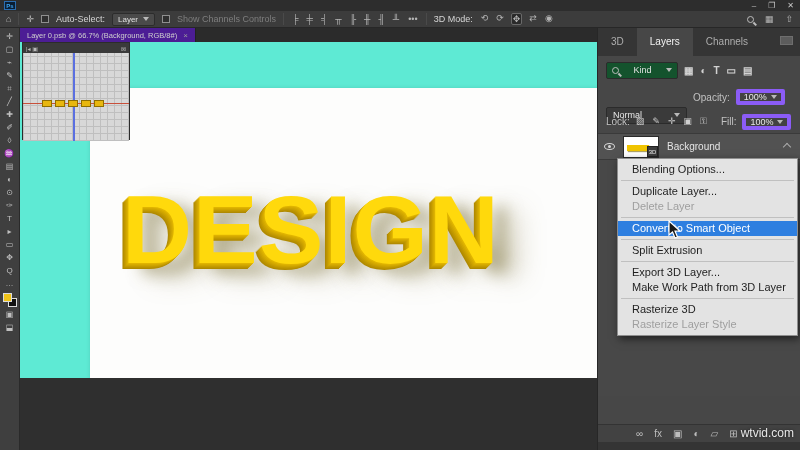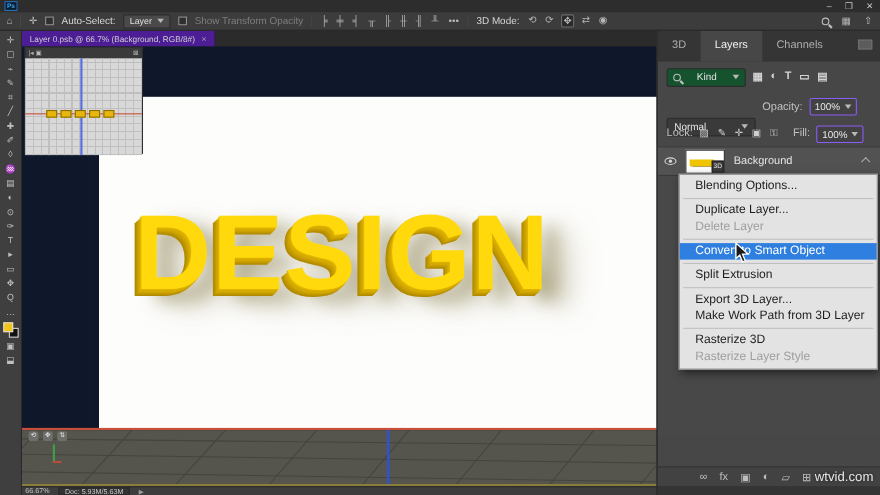--- a/index.html
+++ b/index.html
@@ -33,21 +33,21 @@
   .sw { position:absolute; width:9px; height:9px; border:1px solid #dcdcdc; }
   .sw.fg { left:1px; top:1px; z-index:2; }
   .sw.bg { left:6px; top:6px; z-index:1; }
 
   
   .tabbar { position:absolute; left:20px; top:28px; width:577px; height:14px; background:#2b2b2b; z-index:24; display:flex; }
   .doctab { background:#4c1d95; height:14px; display:flex; align-items:center; gap:6px; padding:0 7px; font-size:7.5px; color:#cfcfcf; border-right:1px solid #222; }
   .doctab .close { color:#9c9c9c; font-size:8px; }
 
   
-  .canvas-area { position:absolute; left:20px; top:42px; width:577px; height:408px; background:#0f172a; overflow:hidden; z-index:10; }
+  .canvas-area { position:absolute; left:20px; top:42px; width:577px; height:336px; background:#5eead4; overflow:hidden; z-index:10; }
   .white-canvas { position:absolute; left:70px; top:46px; width:507px; height:302px; background:#fdfdfc; box-shadow:3px 3px 6px rgba(0,0,0,.35); }
   .design-word { position:absolute; left:32px; top:86px; font-size:97px; font-weight:bold; letter-spacing:1px; color:#ffd90c;
     text-shadow:-1px 1px 0 #e0b400,-2px 2px 0 #d6ab00,-3px 3px 0 #cda300,-4px 4px 0 #c39a00,-5px 5px 0 #ba9200,-6px 6px 0 #b08a00,
       14px 10px 16px rgba(125,115,60,.55), 26px 14px 26px rgba(140,130,80,.35); }
   .redline { position:absolute; left:0; top:347px; width:577px; height:2px; background:#c8503b; }
   .ground { position:absolute; left:0; top:349px; width:577px; height:49px; background:#55544d; }
   .blueline-main { position:absolute; left:332px; top:0; width:2px; height:49px; background:#2a52e8; }
   .oliveline { position:absolute; left:0; top:398px; width:577px; height:2px; background:#8a7d3a; }
   .statusbar { position:absolute; left:0; top:400px; width:577px; height:8px; background:#3d3d3d; border-top:1px solid #2c2c2c; display:flex; align-items:center; gap:8px; padding-left:3px; font-size:6.5px; color:#c6c6c6; }
   .docinfo { background:#333; border:1px solid #2a2a2a; padding:0 5px; height:7px; line-height:7px; }
@@ -77,21 +77,21 @@
   .ptab.active { background:#474747; color:#f2f2f2; }
   .ptab-collapse { position:absolute; right:7px; top:8px; width:13px; height:9px; background:#5c5c5c; border:1px solid #6e6e6e; }
   .prow { display:flex; align-items:center; gap:6px; padding:0 8px; }
   .filter-row { height:28px; }
   .kindbox { display:flex; align-items:center; gap:5px; width:72px; height:17px; background:#14532d; border:1px solid #2b2b2b; border-radius:2px; padding:0 5px; font-size:9px; color:#e2e2e2; justify-content:space-between; }
   .ficons { display:flex; gap:7px; }
   .ficons .fi { color:#d2d2d2; font-size:10px; font-weight:bold; }
   .blend-row { height:26px; }
   .blendbox { display:flex; align-items:center; justify-content:space-between; width:81px; height:17px; background:#3a3a3a; border:1px solid #2b2b2b; border-radius:2px; padding:0 6px; font-size:9px; color:#e8e8e8;margin-top:36px; }
   .plabel { font-size:10px; color:#c2c2c2;text-align:right; }
-  .valbox { display:flex; align-items:center; gap:4px; height:16px; border:1px solid #8b5cf6; background:#424242; padding:0 4px; font-size:9px; color:#e8e8e8; border-radius:2px; }
+  .valbox { display:flex; align-items:center; gap:4px; height:16px; border:4px solid #8b5cf6; background:#424242; padding:0 4px; font-size:9px; color:#e8e8e8; border-radius:2px; }
   .lock-row { height:23px; }
   .lockicons { display:flex; gap:8px; }
   .lockicons span { color:#cfcfcf; font-size:9px; }
   .layer-row { position:relative; height:27px; background:#525252; border-top:1px solid #3a3a3a; border-bottom:1px solid #3a3a3a; display:flex; align-items:center; gap:8px; padding:0 6px; }
   .eye { position:relative; width:11px; height:7px; border:1px solid #d8d8d8; border-radius:50%; }
   .eye::after { content:""; position:absolute; left:3px; top:1px; width:3px; height:3px; background:#d8d8d8; border-radius:50%; }
   .thumb { position:relative; width:36px; height:22px; background:#fff; border:1px solid #2b2b2b; }
   .thumb .ystrip { position:absolute; left:3px; top:8px; width:22px; height:6px; background:#f0c400; box-shadow:1px 1px 1px rgba(120,100,0,.6); }
   .thumb .badge3d { position:absolute; right:0; bottom:0; width:11px; height:11px; background:#3d3d3d; border:1px solid #222; color:#e8e8e8; font-size:6px; line-height:10px; text-align:center; }
   .layer-name { font-size:10px; color:#e4e4e4; flex:1; }
@@ -130,21 +130,21 @@
     <span class="glyph">⌂</span>
     <span class="vsep"></span>
     <span class="glyph">✛</span>
     <span class="checkbox"></span>
     <span>Auto-Select:</span>
     <span class="miniselect">
         <span>Layer</span>
         <span class="caret"></span>
       </span>
     <span class="checkbox"></span>
-    <span class="dim">Show Transform Opacity</span>
+    <span class="dim">Show Channels Controls</span>
     <span class="vsep"></span>
     <span style="display:flex;gap:6px;">
         <span class="iconbtn">╞</span>
         <span class="iconbtn">╪</span>
         <span class="iconbtn">╡</span>
         <span class="iconbtn">╥</span>
         <span class="iconbtn">╟</span>
         <span class="iconbtn">╫</span>
         <span class="iconbtn">╢</span>
         <span class="iconbtn">╨</span>

